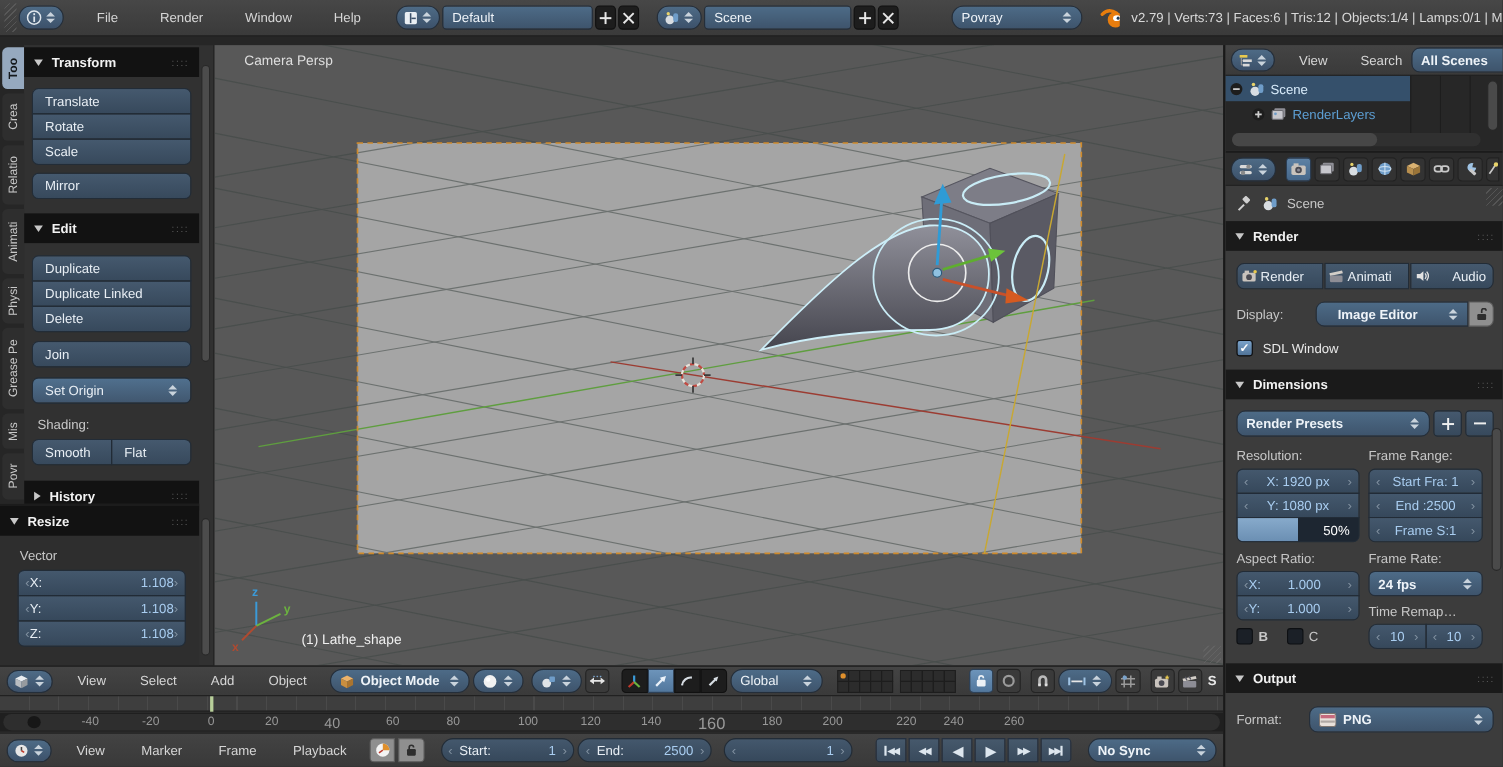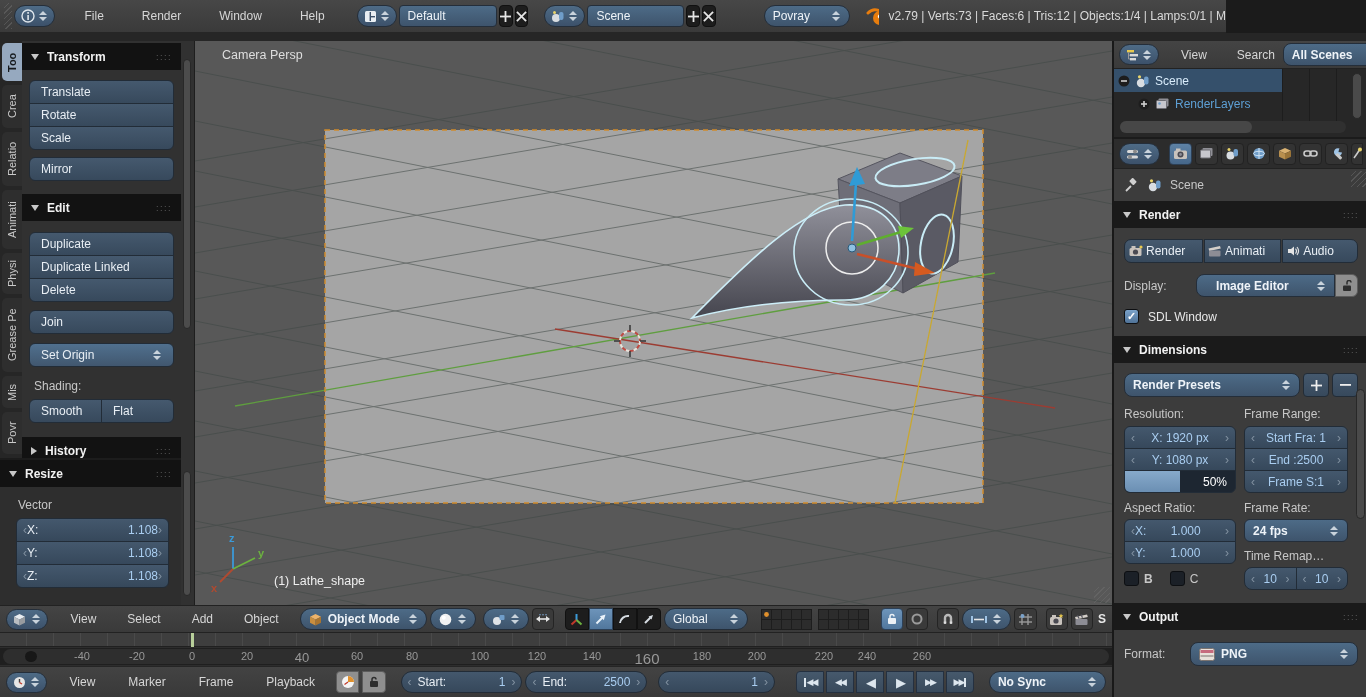--- a/index.html
+++ b/index.html
@@ -39,21 +39,21 @@
   .pbtn .bar{width:2px;height:9px;background:#dde6ee;letter-spacing:0}
   .lbl{color:#c7c7c7}
   .bval{color:#a9cdf0}
   .scroll{background:#4c4c4c;border-radius:5px;border:1px solid #282828}
   .colsep{position:absolute;top:0;bottom:0;width:1px;background:#1d1d1d}
   svg{display:block}
 </style>
 </head>
 <body>
 
-<div class="r flex" id="topbar" style="left:0;top:0;width:1226px;height:33px;background:linear-gradient(#474747,#3a3a3a);border-bottom:1px solid #262626;padding-left:4px;gap:2px">
+<div class="r flex" id="topbar" style="left:0;top:0;width:1366px;height:33px;background:linear-gradient(#474747,#3a3a3a);border-bottom:1px solid #262626;padding-left:4px;gap:2px">
   <div class="grip" style="width:14px;height:26px"></div>
   <div class="pill" style="width:46px">
     <svg width="14" height="14">
         <circle cx="7" cy="7" r="6" fill="none" stroke="#dfe6ec" stroke-width="1.4"></circle>
         <rect x="6.3" y="6" width="1.6" height="5" fill="#dfe6ec"></rect>
         <rect x="6.3" y="3" width="1.6" height="1.8" fill="#dfe6ec"></rect>
       </svg>
     <span class="updn">
         <i class="u"></i>
         <i class="d"></i>
@@ -732,21 +732,21 @@
           </svg>
         <span>Render</span>
       </div>
       <div class="btn" style="flex:1.05;border-radius:0;padding:0 3px;gap:3px">
         <svg width="14" height="12">
             <polygon points="0.5,3.5 12,1 12.8,3.4 1.3,5.9" fill="#d3cec8"></polygon>
             <rect x="1" y="5.5" width="11.5" height="6" rx="1" fill="#8d8d95"></rect>
           </svg>
         <span>Animati</span>
       </div>
-      <div class="btn" style="flex:1;border-radius:0 7px 7px 0;padding:0 4px;gap:3px">
+      <div class="btn" style="flex:1;border-radius:0 7px 7px 0;padding:0 4px;gap:20px">
         <svg width="13" height="12">
             <polygon points="1,4 4,4 7,1.5 7,10.5 4,8 1,8" fill="#e2e2e2"></polygon>
             <path d="M8.5,3.5 A4 4 0 0 1 8.5,8.5 M10,2 A6.5 6.5 0 0 1 10,10" fill="none" stroke="#e2e2e2" stroke-width="1.2"></path>
           </svg>
         <span>Audio</span>
       </div>
     </div>
     <div class="flex" style="margin:11px 10px 0;gap:6px">
       <span class="lbl" style="width:66px">Display:</span>
       <div class="dd" style="flex:1;height:23px;border-radius:8px 0 0 8px">

